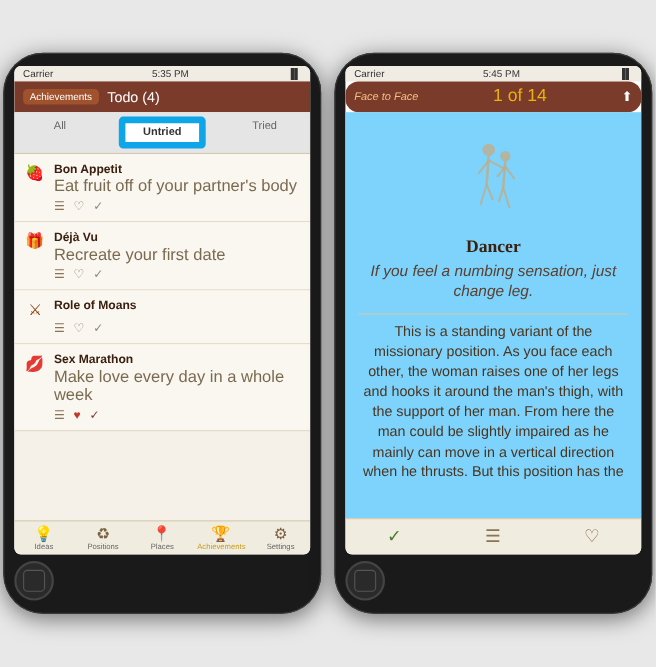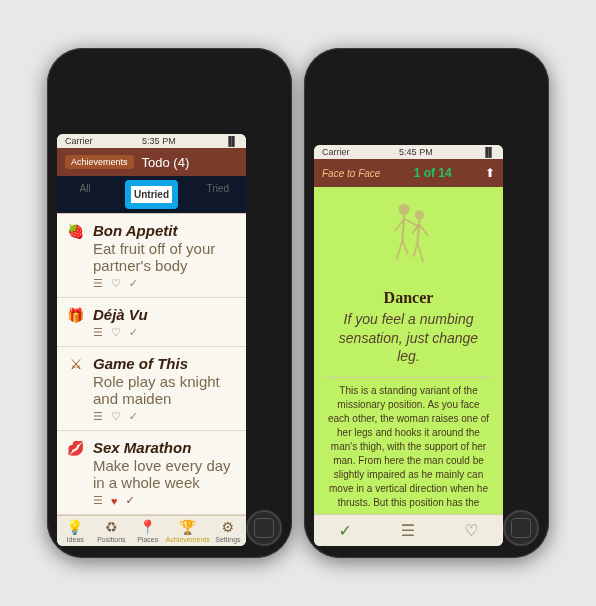--- a/index.html
+++ b/index.html
@@ -13,29 +13,29 @@
       font-family: 'Helvetica Neue', Helvetica, Arial, sans-serif;
     }
     .phones-container {
       display: flex;
       gap: 12px;
       align-items: center;
     }
 
     
     .phone {
-      width: 245px;
+      width: 289px;
       height: 510px;
       background: #1a1a1a;
       border-radius: 36px;
       padding: 12px 10px;
       box-shadow: 0 4px 20px rgba(0,0,0,0.5), inset 0 0 0 1px #3a3a3a;
       display: flex;
-      flex-direction: row;
-      align-items: flex-end;
+      flex-direction: column;
+      align-items: flex-start;
     }
     .phone-screen {
       width: 100%;
       flex: 1;
       background: #fff;
       border-radius: 6px;
       overflow: hidden;
       display: flex;
       flex-direction: column;
     }
@@ -83,21 +83,21 @@
       border-radius: 4px;
       margin-right: 8px;
     }
     .todo-header .title {
       color: #fff;
       font-size: 13px;
       font-weight: normal;
     }
     .tabs-bar {
       display: flex;
-      background: #0f172a;
+      background: #e5e5e5;
       border-bottom: 1px solid #d4c9b0;
       padding: 4px 8px;
       gap: 20px;
     }
     .tab {
       flex: 1;
       text-align: center;
       font-size: 10px;
       padding: 3px 0;
       border-radius: 4px;
@@ -127,24 +127,23 @@
     }
     .item-icon {
       font-size: 14px;
       margin-top: 1px;
       color: #8b4513;
       min-width: 18px;
       text-align: center;
     }
     .item-text-block { flex: 1; }
     .item-title {
-      font-size: 15px;
+      font-size: 11px;
       font-weight: 600;
       color: #3a2010;
-      font-style: italic;
     }
     .item-desc {
       font-size: 15px;
       color: #7a6a50;
       margin-top: 1px;
     }
     .item-actions {
       display: flex;
       align-items: center;
       gap: 8px;
@@ -179,42 +178,43 @@
     .nav-label.active { color: #c4a020; }
 
     
     .card-header {
       background: #7b3b2a;
       display: flex;
       align-items: center;
       justify-content: space-between;
       padding: 4px 8px;
       min-height: 28px;
+      border-radius: 12px;
     }
     .card-header .section-name {
       color: #f0c080;
       font-size: 10px;
       font-style: italic;
     }
     .card-header .counter {
-      color: #22c55e;
-      font-size: 12px;
-      font-weight: bold;
+      color: #eab308;
+      font-size: 16px;
+      font-weight: normal;
     }
     .card-header .share-icon {
       color: #fff;
       font-size: 12px;
     }
     .card-body {
       flex: 1;
-      background: #bef264;
+      background: #7dd3fc;
       display: flex;
       flex-direction: column;
       align-items: center;
-      padding: 8px 12px 4px;
+      padding: 20px 12px 4px;
       overflow: hidden;
     }
     .card-illustration {
       width: 80px;
       height: 90px;
       display: flex;
       align-items: center;
       justify-content: center;
       margin-bottom: 4px;
     }
@@ -231,21 +231,21 @@
     }
     .card-subtitle {
       font-size: 14px;
       color: #5a4030;
       font-style: italic;
       text-align: center;
       margin-bottom: 6px;
       line-height: 1.3;
     }
     .card-description {
-      font-size: 10px;
+      font-size: 13px;
       color: #4a3520;
       text-align: center;
       line-height: 1.4;
       overflow: hidden;
     }
     .card-divider {
       width: 100%;
       height: 1px;
       background: #d4c8a8;
       margin: 6px 0;
@@ -305,35 +305,35 @@
             <span class="action-icon">♡</span>
             <span class="action-icon check">✓</span>
           </div>
         </div>
 
         <div class="list-item">
           <div class="item-icon-row">
             <span class="item-icon">🎁</span>
             <div class="item-text-block">
               <div class="item-title">Déjà Vu</div>
+              <div class="item-desc">Recreate your first date</div>
             </div>
           </div>
           <div class="item-actions">
             <span class="action-icon">☰</span>
             <span class="action-icon">♡</span>
             <span class="action-icon check">✓</span>
           </div>
         </div>
 
         <div class="list-item">
           <div class="item-icon-row">
             <span class="item-icon">⚔</span>
             <div class="item-text-block">
-              <div class="item-title">Game of This</div>
-              <div class="item-desc">Role play as knight and maiden</div>
+              <div class="item-title">Role of Moans</div>
             </div>
           </div>
           <div class="item-actions">
             <span class="action-icon">☰</span>
             <span class="action-icon">♡</span>
             <span class="action-icon check">✓</span>
           </div>
         </div>
 
         <div class="list-item">

